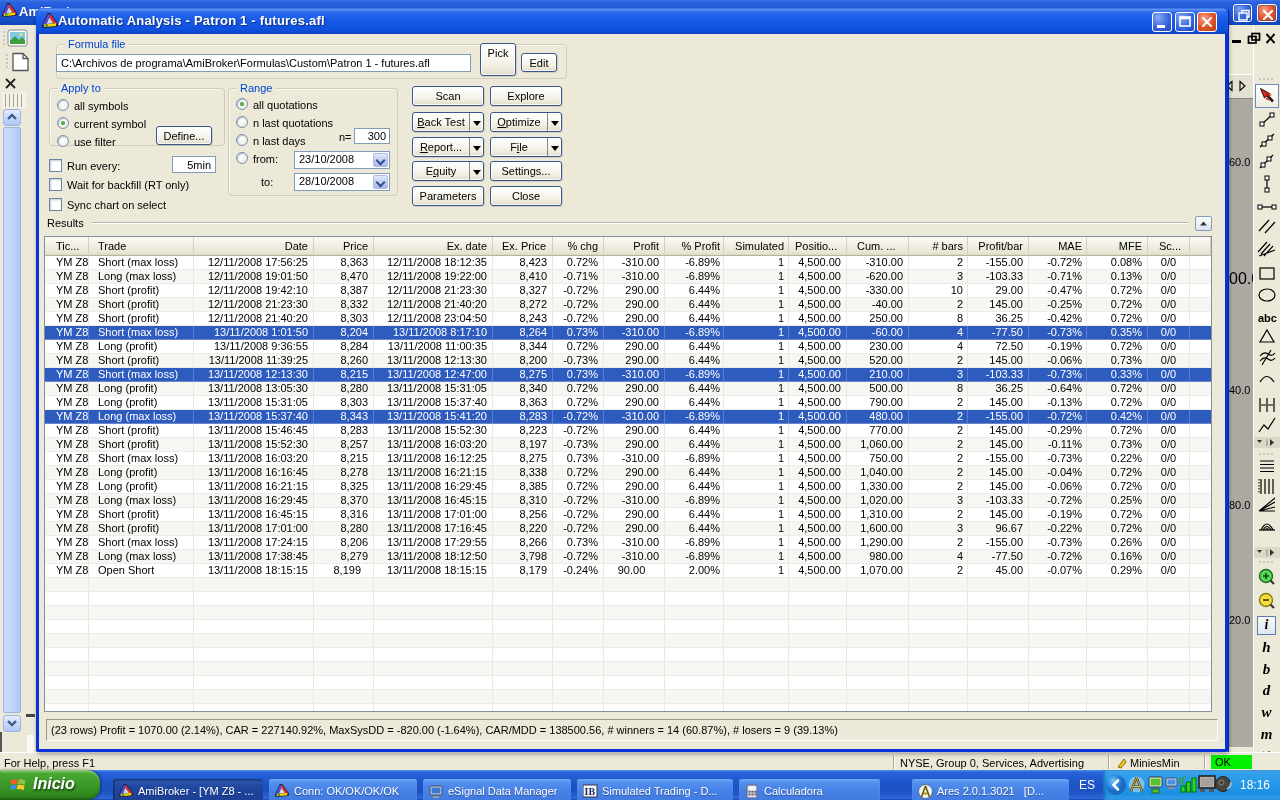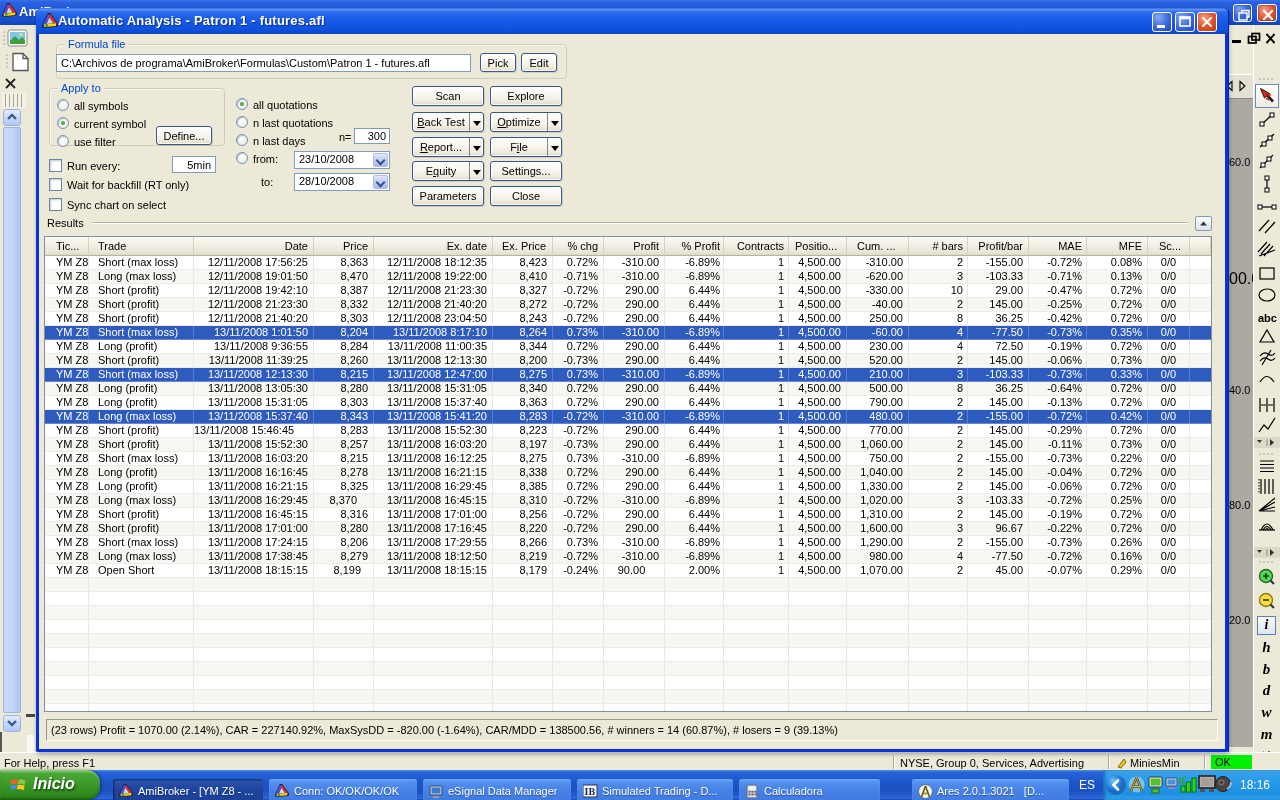--- a/index.html
+++ b/index.html
@@ -422,37 +422,40 @@
             <path d="M4 5 H14" stroke="#fff" stroke-width="2.4"></path>
           </svg></div>
         <div class="dcap dcb-red" style="left:1161px"><svg width="18" height="18">
             <path d="M5 5 L13 13 M13 5 L5 13" stroke="#fff" stroke-width="2" stroke-linecap="round"></path>
           </svg></div>
       </div>
       <div class="grp" style="position:absolute;left:17px;top:36px;width:511px;height:35px">
         <span class="cap">Formula file</span>
       </div>
       <div class="tf" style="position:absolute;left:17px;top:46px;width:415px;height:18px;padding:2px 0 0 4px">C:\Archivos de programa\AmiBroker\Formulas\Custom\Patron 1 - futures.afl</div>
-      <div class="btn" style="position:absolute;left:441px;top:45px;width:36px;height:19px">
+      <div class="btn" style="position:absolute;left:441px;top:35px;width:36px;height:33px">
         <span class="bl">Pick</span>
       </div>
       <div class="btn" style="position:absolute;left:482px;top:45px;width:36px;height:19px">
         <span class="bl">Edit</span>
       </div>
       <div class="grp" style="position:absolute;left:10px;top:80px;width:176px;height:58px">
         <span class="cap">Apply to</span>
       </div>
       <div class="radio" style="position:absolute;left:18px;top:91px;width:12px;height:12px"></div>
       <div class="lab" style="position:absolute;left:35px;top:92px">all symbols</div>
       <div class="radio on" style="position:absolute;left:18px;top:109px;width:12px;height:12px"></div>
       <div class="lab" style="position:absolute;left:35px;top:110px">current symbol</div>
       <div class="radio" style="position:absolute;left:18px;top:127px;width:12px;height:12px"></div>
       <div class="lab" style="position:absolute;left:35px;top:128px">use filter</div>
       <div class="btn" style="position:absolute;left:117px;top:118px;width:56px;height:19px">
         <span class="bl">Define...</span>
+      </div>
+      <div class="grp" style="position:absolute;left:189px;top:80px;width:170px;height:108px">
+        <span class="cap">Range</span>
       </div>
       <div class="radio on" style="position:absolute;left:197px;top:90px;width:12px;height:12px"></div>
       <div class="lab" style="position:absolute;left:214px;top:91px">all quotations</div>
       <div class="radio" style="position:absolute;left:197px;top:108px;width:12px;height:12px"></div>
       <div class="lab" style="position:absolute;left:214px;top:109px">n last quotations</div>
       <div class="radio" style="position:absolute;left:197px;top:126px;width:12px;height:12px"></div>
       <div class="lab" style="position:absolute;left:214px;top:127px">n last days</div>
       <div class="lab" style="position:absolute;left:300px;top:123px">n=</div>
       <div class="tf" style="position:absolute;left:315px;top:120px;width:36px;height:16px;padding:1px 3px 0 0;text-align:right">300</div>
       <div class="radio" style="position:absolute;left:197px;top:144px;width:12px;height:12px"></div>
@@ -519,21 +522,21 @@
       <div id="thead">
         <div class="hc" style="left:0px;width:44px;text-align:left;padding-left:11px">Tic...</div>
         <div class="hc" style="left:44px;width:105px;text-align:left;padding-left:9px">Trade</div>
         <div class="hc" style="left:149px;width:120px;text-align:right;padding-right:5px">Date</div>
         <div class="hc" style="left:269px;width:60px;text-align:right;padding-right:5px">Price</div>
         <div class="hc" style="left:329px;width:119px;text-align:right;padding-right:5px">Ex. date</div>
         <div class="hc" style="left:448px;width:60px;text-align:right;padding-right:6px">Ex. Price</div>
         <div class="hc" style="left:508px;width:51px;text-align:right;padding-right:5px">% chg</div>
         <div class="hc" style="left:559px;width:61px;text-align:right;padding-right:5px">Profit</div>
         <div class="hc" style="left:620px;width:59px;text-align:right;padding-right:3px">% Profit</div>
-        <div class="hc" style="left:679px;width:65px;text-align:right;padding-right:4px">Contracts</div>
+        <div class="hc" style="left:679px;width:65px;text-align:right;padding-right:4px">Simulated</div>
         <div class="hc" style="left:744px;width:58px;text-align:left;padding-left:6px">Positio...</div>
         <div class="hc" style="left:802px;width:62px;text-align:left;padding-left:10px">Cum. ...</div>
         <div class="hc" style="left:864px;width:59px;text-align:right;padding-right:4px"># bars</div>
         <div class="hc" style="left:923px;width:61px;text-align:right;padding-right:5px">Profit/bar</div>
         <div class="hc" style="left:984px;width:58px;text-align:right;padding-right:4px">MAE</div>
         <div class="hc" style="left:1042px;width:61px;text-align:right;padding-right:5px">MFE</div>
         <div class="hc" style="left:1103px;width:42px;text-align:left;padding-left:11px">Sc...</div>
         <div class="hc" style="left:1145px;width:21px;text-align:left;padding-left:0px"></div>
       </div>
       <div class="tr" style="top:19px">
@@ -772,21 +775,21 @@
         <div class="c" style="left:864px;width:59px;text-align:right;padding-right:4px">2</div>
         <div class="c" style="left:923px;width:61px;text-align:right;padding-right:5px">-155.00</div>
         <div class="c" style="left:984px;width:58px;text-align:right;padding-right:4px">-0.72%</div>
         <div class="c" style="left:1042px;width:61px;text-align:right;padding-right:5px">0.42%</div>
         <div class="c" style="left:1103px;width:42px;text-align:center">0/0</div>
         <div style="position:absolute;left:0;right:0;bottom:0;height:1px;background:#6B86CC"></div>
       </div>
       <div class="tr" style="top:187px">
         <div class="c" style="left:0px;width:44px;text-align:left;padding-left:11px">YM Z8</div>
         <div class="c" style="left:44px;width:105px;text-align:left;padding-left:9px">Short (profit)</div>
-        <div class="c" style="left:149px;width:120px;text-align:left;padding-right:17px">13/11/2008 15:46:45</div>
+        <div class="c" style="left:149px;width:120px;text-align:right;padding-right:5px">13/11/2008 15:46:45</div>
         <div class="c" style="left:269px;width:60px;text-align:right;padding-right:5px">8,283</div>
         <div class="c" style="left:329px;width:119px;text-align:right;padding-right:5px">13/11/2008 15:52:30</div>
         <div class="c" style="left:448px;width:60px;text-align:right;padding-right:5px">8,223</div>
         <div class="c" style="left:508px;width:51px;text-align:right;padding-right:5px">-0.72%</div>
         <div class="c" style="left:559px;width:61px;text-align:right;padding-right:5px">290.00</div>
         <div class="c" style="left:620px;width:59px;text-align:right;padding-right:3px">6.44%</div>
         <div class="c" style="left:679px;width:65px;text-align:right;padding-right:4px">1</div>
         <div class="c" style="left:744px;width:58px;text-align:right;padding-right:5px">4,500.00</div>
         <div class="c" style="left:802px;width:62px;text-align:right;padding-right:5px">770.00</div>
         <div class="c" style="left:864px;width:59px;text-align:right;padding-right:4px">2</div>
@@ -873,21 +876,21 @@
         <div class="c" style="left:923px;width:61px;text-align:right;padding-right:5px">145.00</div>
         <div class="c" style="left:984px;width:58px;text-align:right;padding-right:4px">-0.06%</div>
         <div class="c" style="left:1042px;width:61px;text-align:right;padding-right:5px">0.72%</div>
         <div class="c" style="left:1103px;width:42px;text-align:center">0/0</div>
         <div style="position:absolute;left:0;right:0;bottom:0;height:1px;background:#ECECE6"></div>
       </div>
       <div class="tr odd" style="top:257px">
         <div class="c" style="left:0px;width:44px;text-align:left;padding-left:11px">YM Z8</div>
         <div class="c" style="left:44px;width:105px;text-align:left;padding-left:9px">Long (max loss)</div>
         <div class="c" style="left:149px;width:120px;text-align:right;padding-right:5px">13/11/2008 16:29:45</div>
-        <div class="c" style="left:269px;width:60px;text-align:right;padding-right:16px">8,370</div>
+        <div class="c" style="left:269px;width:60px;text-align:right;padding-right:5px">8,370</div>
         <div class="c" style="left:329px;width:119px;text-align:right;padding-right:5px">13/11/2008 16:45:15</div>
         <div class="c" style="left:448px;width:60px;text-align:right;padding-right:5px">8,310</div>
         <div class="c" style="left:508px;width:51px;text-align:right;padding-right:5px">-0.72%</div>
         <div class="c" style="left:559px;width:61px;text-align:right;padding-right:5px">-310.00</div>
         <div class="c" style="left:620px;width:59px;text-align:right;padding-right:3px">-6.89%</div>
         <div class="c" style="left:679px;width:65px;text-align:right;padding-right:4px">1</div>
         <div class="c" style="left:744px;width:58px;text-align:right;padding-right:5px">4,500.00</div>
         <div class="c" style="left:802px;width:62px;text-align:right;padding-right:5px">1,020.00</div>
         <div class="c" style="left:864px;width:59px;text-align:right;padding-right:4px">3</div>
         <div class="c" style="left:923px;width:61px;text-align:right;padding-right:5px">-103.33</div>
@@ -955,21 +958,21 @@
         <div class="c" style="left:1042px;width:61px;text-align:right;padding-right:5px">0.26%</div>
         <div class="c" style="left:1103px;width:42px;text-align:center">0/0</div>
         <div style="position:absolute;left:0;right:0;bottom:0;height:1px;background:#ECECE6"></div>
       </div>
       <div class="tr odd" style="top:313px">
         <div class="c" style="left:0px;width:44px;text-align:left;padding-left:11px">YM Z8</div>
         <div class="c" style="left:44px;width:105px;text-align:left;padding-left:9px">Long (max loss)</div>
         <div class="c" style="left:149px;width:120px;text-align:right;padding-right:5px">13/11/2008 17:38:45</div>
         <div class="c" style="left:269px;width:60px;text-align:right;padding-right:5px">8,279</div>
         <div class="c" style="left:329px;width:119px;text-align:right;padding-right:5px">13/11/2008 18:12:50</div>
-        <div class="c" style="left:448px;width:60px;text-align:right;padding-right:5px">8,219</div>
+        <div class="c" style="left:448px;width:60px;text-align:right;padding-right:5px">3,798</div>
         <div class="c" style="left:508px;width:51px;text-align:right;padding-right:5px">-0.72%</div>
         <div class="c" style="left:559px;width:61px;text-align:right;padding-right:5px">-310.00</div>
         <div class="c" style="left:620px;width:59px;text-align:right;padding-right:3px">-6.89%</div>
         <div class="c" style="left:679px;width:65px;text-align:right;padding-right:4px">1</div>
         <div class="c" style="left:744px;width:58px;text-align:right;padding-right:5px">4,500.00</div>
         <div class="c" style="left:802px;width:62px;text-align:right;padding-right:5px">980.00</div>
         <div class="c" style="left:864px;width:59px;text-align:right;padding-right:4px">4</div>
         <div class="c" style="left:923px;width:61px;text-align:right;padding-right:5px">-77.50</div>
         <div class="c" style="left:984px;width:58px;text-align:right;padding-right:4px">-0.72%</div>
         <div class="c" style="left:1042px;width:61px;text-align:right;padding-right:5px">0.16%</div>

